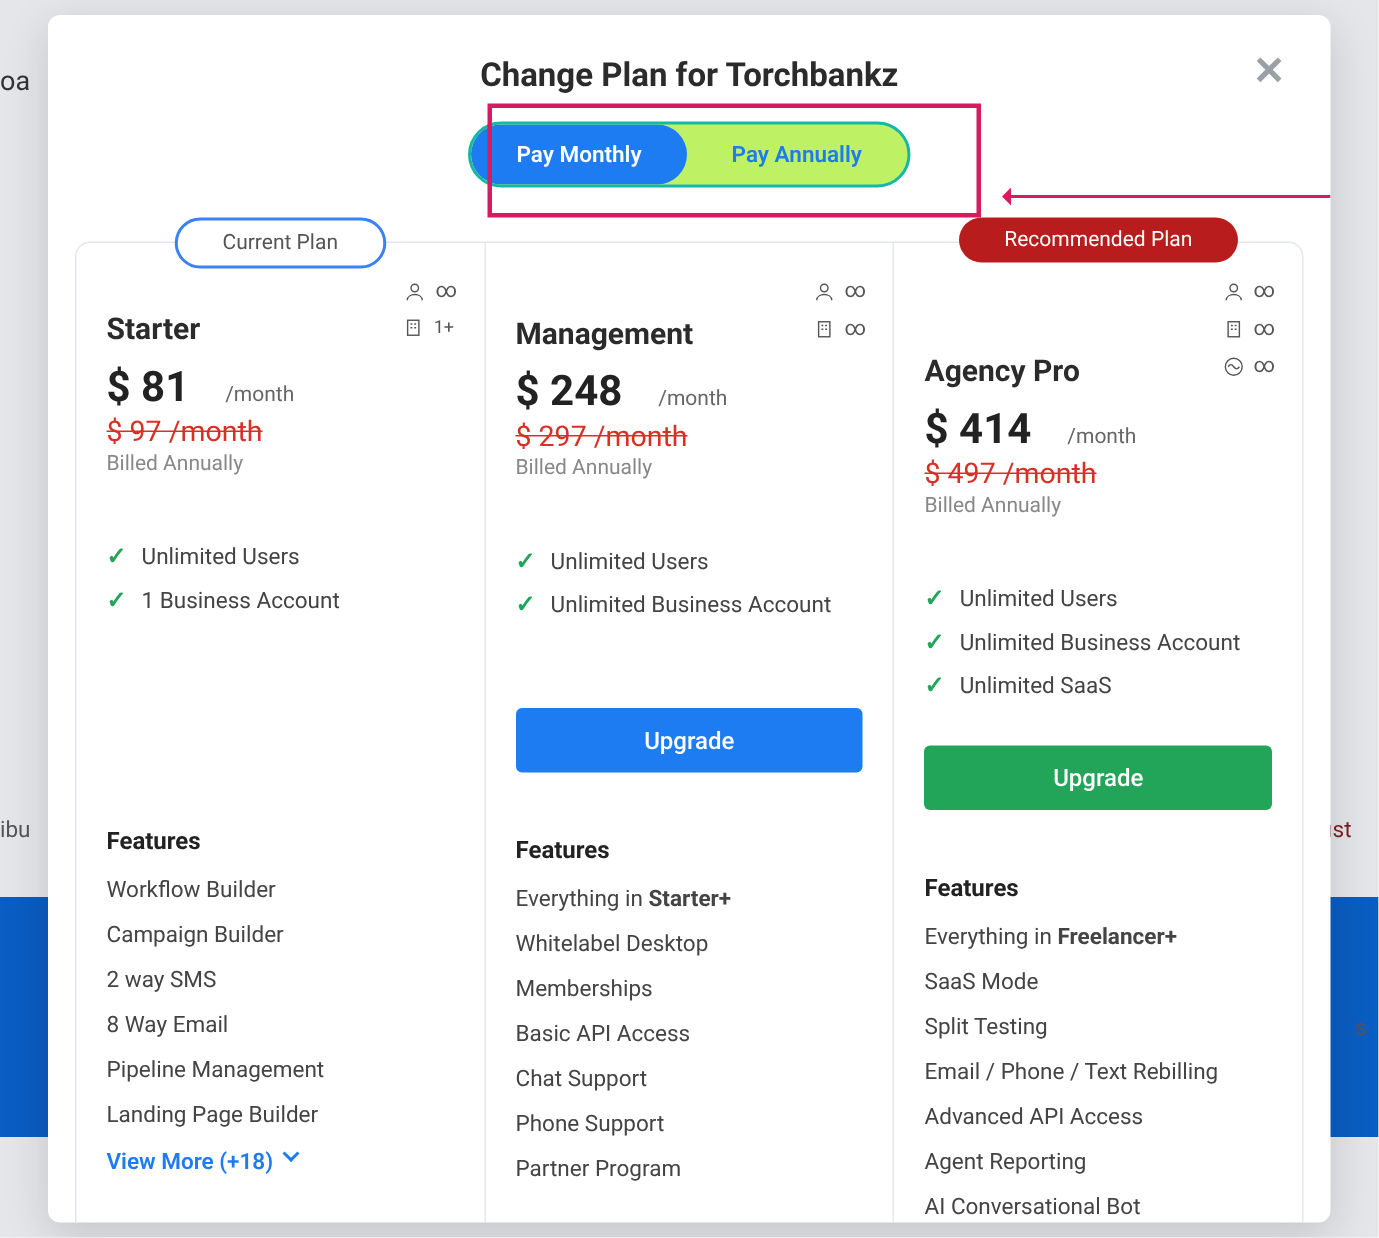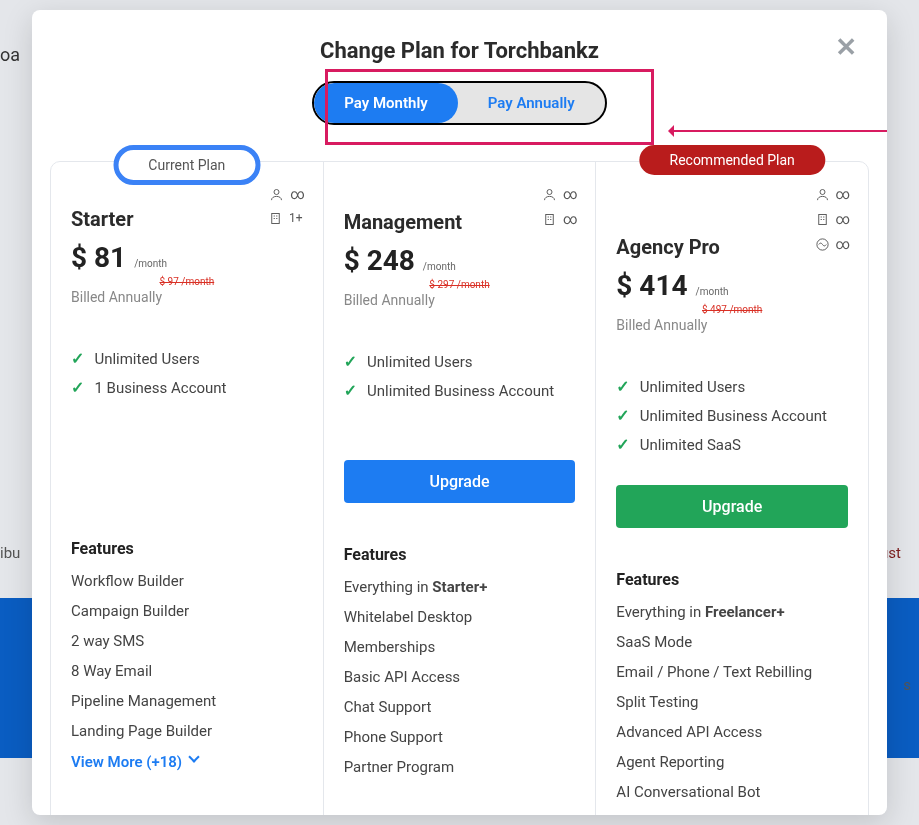--- a/index.html
+++ b/index.html
@@ -101,24 +101,24 @@
   position: absolute;
   top: -12px;
   left: 275px;
   width: 329px;
   height: 76px;
   border: 3px solid #d81b60;
   pointer-events: none;
 }
 .toggle {
   display: inline-flex;
-  border: 2px solid #000000;
+  border: 2px solid #14b8a6;
   border-radius: 999px;
   overflow: hidden;
-  background: #e5e5e5;
+  background: #bef264;
 }
 .toggle-btn {
   padding: 11px 30px;
   font-size: 15px;
   font-weight: 600;
   border: none;
   background: transparent;
   color: #1d7cf2;
   cursor: pointer;
 }
@@ -164,21 +164,21 @@
   top: -17px;
   left: 50%;
   transform: translateX(-50%);
   padding: 7px 30px;
   border-radius: 999px;
   font-size: 14px;
   white-space: nowrap;
 }
 .plan-badge.current {
   background: #fff;
-  border: 5px solid #3b82f6;
+  border: 2px solid #3b82f6;
   color: #555;
 }
 .plan-badge.recommended {
   background: #b91c1c;
   color: #fff;
 }
 .plan-head {
   display: flex;
   justify-content: space-between;
   align-items: flex-end;
@@ -214,30 +214,29 @@
 }
 .plan-price {
   margin-top: 10px;
 }
 .price-main {
   font-size: 28px;
   font-weight: 700;
   color: #222;
 }
 .price-per {
-  font-size: 10px;
+  font-size: 14px;
   color: #666;
-  margin-left: 4px;
+  margin-left: 20px;
 }
 .price-old {
   color: #d93025;
   text-decoration: line-through;
-  font-size: 10px;
+  font-size: 19px;
   margin-top: 2px;
-  text-align: center;
 }
 .price-note {
   color: #888;
   font-size: 14px;
   margin-top: 2px;
 }
 .plan-bullets {
   margin-top: 44px;
   min-height: 104px;
 }
@@ -484,21 +483,21 @@
           </div>
         <div class="bullet">
             <span class="check">✓</span>
             <span>Unlimited SaaS</span>
           </div>
       </div>
       <button class="upgrade-btn green">Upgrade</button>
       <div class="features-title">Features</div>
       <div class="feature-line"><span>Everything in </span><span class="feature-bold">Freelancer+</span></div>
       <div class="feature-line">SaaS Mode</div>
+      <div class="feature-line">Split Testing</div>
       <div class="feature-line">Email / Phone / Text Rebilling</div>
-      <div class="feature-line">Split Testing</div>
       <div class="feature-line">Advanced API Access</div>
       <div class="feature-line">Agent Reporting</div>
       <div class="feature-line">AI Conversational Bot</div>
     </div>
 
   </div>
 </div>
 
 </body></html>

